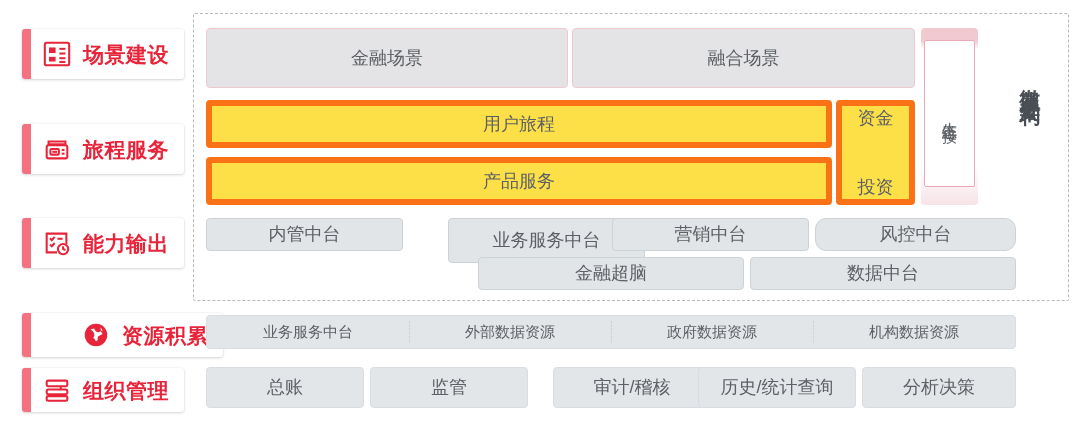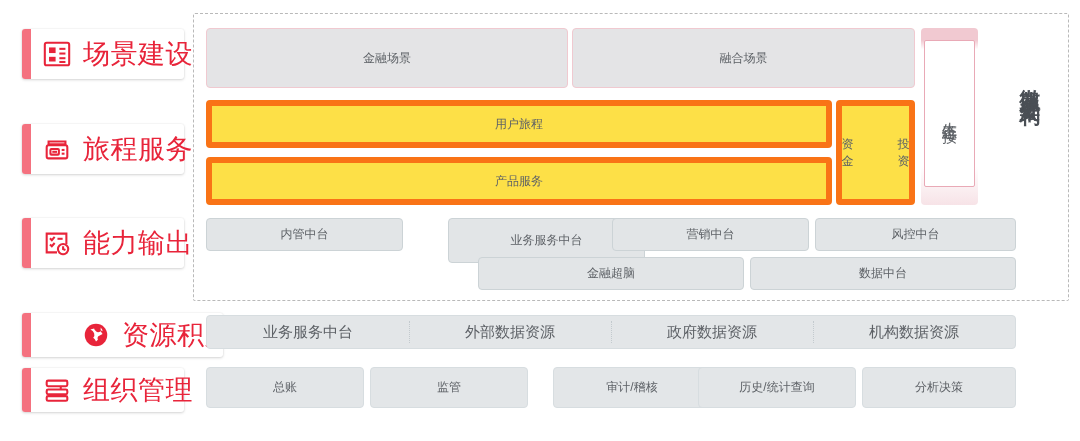--- a/index.html
+++ b/index.html
@@ -25,50 +25,50 @@
     content:"";position:absolute;left:0;top:0;bottom:0;width:9px;
     background:#f4717f;border-radius:3px 0 0 3px;
   }
   .rail-ico{
     width:30px;height:30px;margin-left:20px;flex:0 0 auto;
     color:#e8243a;display:block;
   }
   .rail-ico svg{display:block;width:30px;height:30px;}
   .rail-label{
     margin-left:11px;
-    font-size:27px;font-weight:400;letter-spacing:.5px;
+    font-size:21px;font-weight:700;letter-spacing:.5px;
     color:#e8243a;line-height:1;
     white-space:nowrap;
   }
 
   
   .dashed-box{
     position:absolute;
     left:193px;top:13px;width:876px;height:288px;
     border:1px dashed #b9b9b9;
     box-sizing:border-box;
     border-radius:2px;
   }
 
   
   .cell{
     position:absolute;
     box-sizing:border-box;
     display:flex;align-items:center;justify-content:center;
     text-align:center;
-    font-size:12px;
+    font-size:18px;
     color:#5d6166;
     border-radius:4px;
     line-height:1.35;
   }
   .cell.pink   {background:#e4e4e6;border:1px solid #f0c9d0;}
   .cell.tan    {background:#fde047;border:6px solid #f97316;}
   .cell.slate  {background:#e2e5e7;border:1px solid #ccd3d6;}
   .cell.plain  {background:#e3e6e8;border:1px solid #d7dde0;}
-  .cell.two-line{flex-direction:row;gap:44px;}
+  .cell.two-line{flex-direction:column;gap:44px;}
 
   
   .eco{
     position:absolute;
     left:921px;top:28px;width:57px;height:177px;
     border-radius:4px;
     background:linear-gradient(180deg,#f1c9d1 0%,#f1c9d1 7%,#ffffff 12%,#ffffff 78%,#f7e3e7 100%);
     border:0;
     box-sizing:border-box;
   }
@@ -214,21 +214,21 @@
 
   <div class="cell slate" style="left:206px;top:218px;width:197px;height:33px;">
     <span>内管中台</span>
   </div>
   <div class="cell slate" style="left:409px;top:218px;width:197px;height:45px;margin-left:39px;">
     <span>业务服务中台</span>
   </div>
   <div class="cell slate" style="left:612px;top:218px;width:197px;height:33px;">
     <span>营销中台</span>
   </div>
-  <div class="cell slate" style="left:815px;top:218px;width:201px;height:33px;">
+  <div class="cell slate" style="left:815px;top:218px;width:201px;height:33px;border-radius:11px;">
     <span>风控中台</span>
   </div>
 
   <div class="cell slate" style="left:478px;top:257px;width:266px;height:33px;">
     <span>金融超脑</span>
   </div>
   <div class="cell slate" style="left:750px;top:257px;width:266px;height:33px;">
     <span>数据中台</span>
   </div>
 

